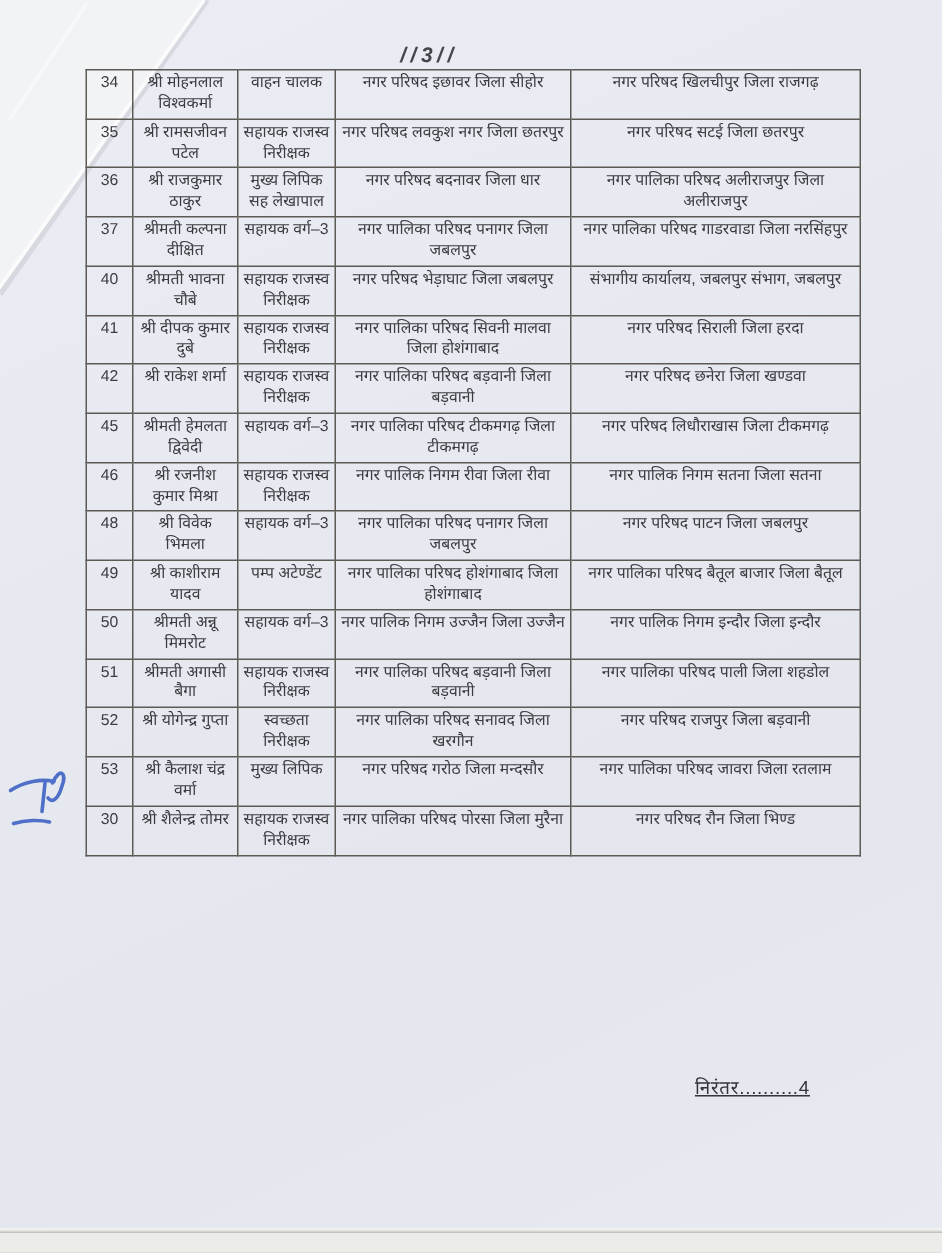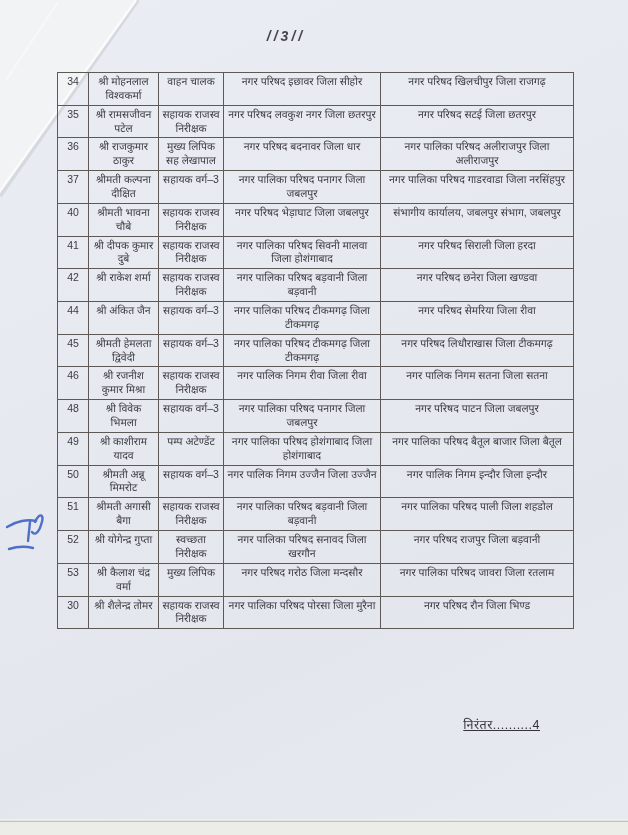--- a/index.html
+++ b/index.html
@@ -12,21 +12,21 @@
     font-family:"Liberation Sans","DejaVu Sans",sans-serif;
     color:#3b3a40;
   }
   .fold{position:absolute;top:0;left:0;pointer-events:none;}
   .page-number{
     position:absolute;top:28px;left:0;width:572px;
     text-align:center;font-size:14px;font-style:italic;
     letter-spacing:3px;color:#46454b;font-weight:bold;
   }
   table.transfers{
-    position:absolute;top:72px;left:57px;
+    position:absolute;top:46px;left:57px;
     width:516px;border-collapse:collapse;table-layout:fixed;
     font-size:10.5px;line-height:1.32;color:#3c3b41;
   }
   table.transfers td{
     border:1px solid #5d5a55;
     padding:2px 3px;vertical-align:top;
     text-align:center;height:27px;
     overflow:hidden;
   }
   td.c-no{text-align:center;}
@@ -114,27 +114,20 @@
         <td class="c-to">नगर परिषद सिराली जिला हरदा</td>
       </tr>
         <tr>
         <td class="c-no">42</td>
         <td class="c-name">श्री राकेश शर्मा</td>
         <td class="c-desig">सहायक राजस्व निरीक्षक</td>
         <td class="c-from">नगर पालिका परिषद बड़वानी जिला बड़वानी</td>
         <td class="c-to">नगर परिषद छनेरा जिला खण्डवा</td>
       </tr>
         <tr>
-        <td class="c-no">44</td>
-        <td class="c-name">श्री अंकित जैन</td>
-        <td class="c-desig">सहायक वर्ग–3</td>
-        <td class="c-from">नगर पालिका परिषद टीकमगढ़ जिला टीकमगढ़</td>
-        <td class="c-to">नगर परिषद सेमरिया जिला रीवा</td>
-      </tr>
-        <tr>
         <td class="c-no">45</td>
         <td class="c-name">श्रीमती हेमलता द्विवेदी</td>
         <td class="c-desig">सहायक वर्ग–3</td>
         <td class="c-from">नगर पालिका परिषद टीकमगढ़ जिला टीकमगढ़</td>
         <td class="c-to">नगर परिषद लिधौराखास जिला टीकमगढ़</td>
       </tr>
         <tr>
         <td class="c-no">46</td>
         <td class="c-name">श्री रजनीश कुमार मिश्रा</td>
         <td class="c-desig">सहायक राजस्व निरीक्षक</td>

